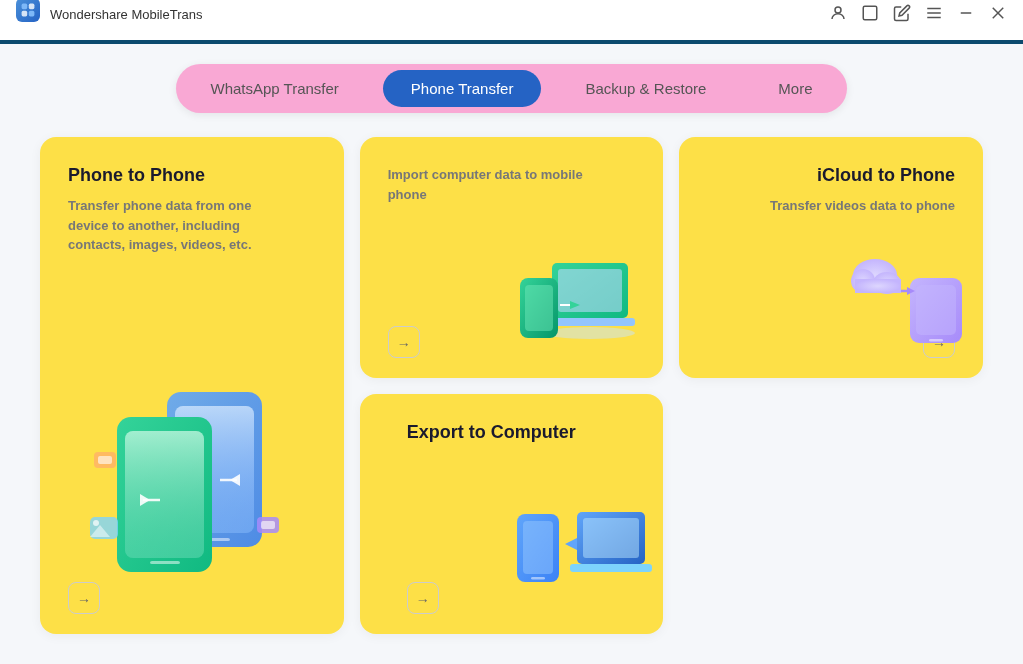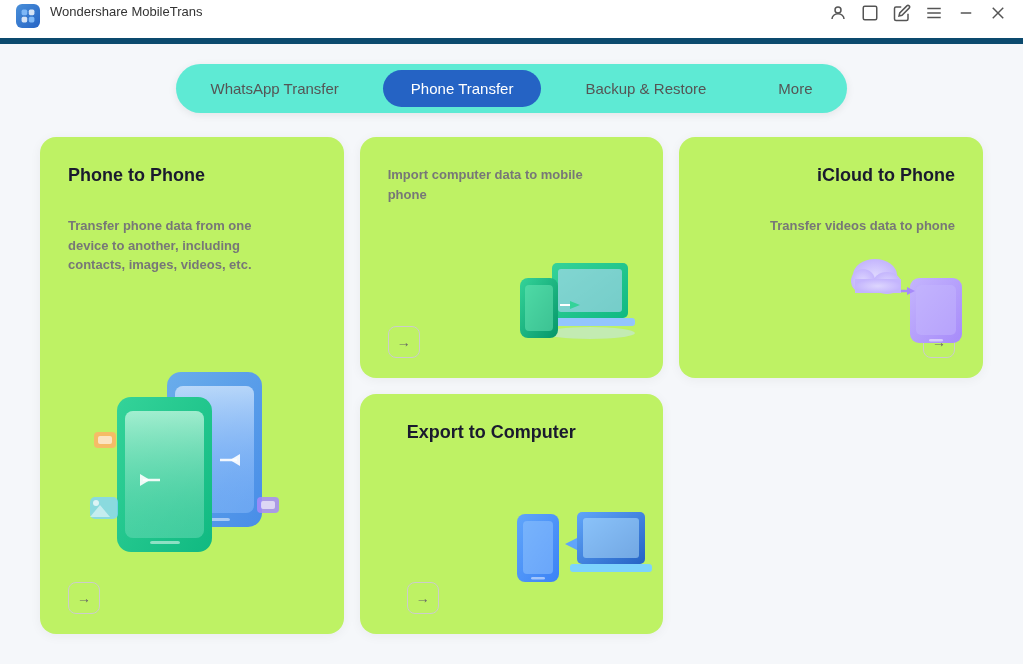--- a/index.html
+++ b/index.html
@@ -11,24 +11,24 @@
       height: 664px;
       overflow: hidden;
       display: flex;
       flex-direction: column;
     }
 
     
     .titlebar {
       background: #fff;
       display: flex;
-      align-items: flex-start;
-      padding: 4px 16px;
+      align-items: flex-end;
+      padding: 18px 16px;
       height: 44px;
-      border-bottom: 6px solid #0c4a6e;
+      border-bottom: 4px solid #0c4a6e;
       flex-shrink: 0;
     }
     .titlebar-logo {
       width: 24px;
       height: 24px;
       border-radius: 6px;
       background: linear-gradient(135deg, #4a90d9 0%, #2563c4 100%);
       display: flex;
       align-items: center;
       justify-content: center;
@@ -70,21 +70,21 @@
 
     
     .nav-tabs {
       display: flex;
       align-items: center;
       justify-content: center;
       padding: 20px 0 24px;
       gap: 0;
     }
     .nav-pill {
-      background: #5eead4;
+      background: #f9a8d4;
       border-radius: 30px;
       display: flex;
       align-items: center;
       padding: 6px;
       gap: 16px;
       box-shadow: 0 2px 8px rgba(0,0,0,0.08);
     }
     .tab-item {
       padding: 10px 28px;
       border-radius: 24px;
@@ -103,31 +103,30 @@
     
     .cards-grid {
       display: grid;
       grid-template-columns: 1fr 1fr 1fr;
       grid-template-rows: auto auto;
       gap: 16px;
       flex: 1;
     }
 
     .card {
-      background: #bef264;
+      background: #fde047;
       border-radius: 16px;
       padding: 28px 28px 20px;
       position: relative;
       overflow: hidden;
       cursor: pointer;
       box-shadow: 0 2px 12px rgba(0,0,0,0.05);
       transition: box-shadow 0.2s;
       display: flex;
       flex-direction: column;
-      gap: 20px;
     }
 
     .card-large {
       grid-column: 1;
       grid-row: 1 / 3;
     }
 
     .card-title {
       font-size: 18px;
       font-weight: 700;

